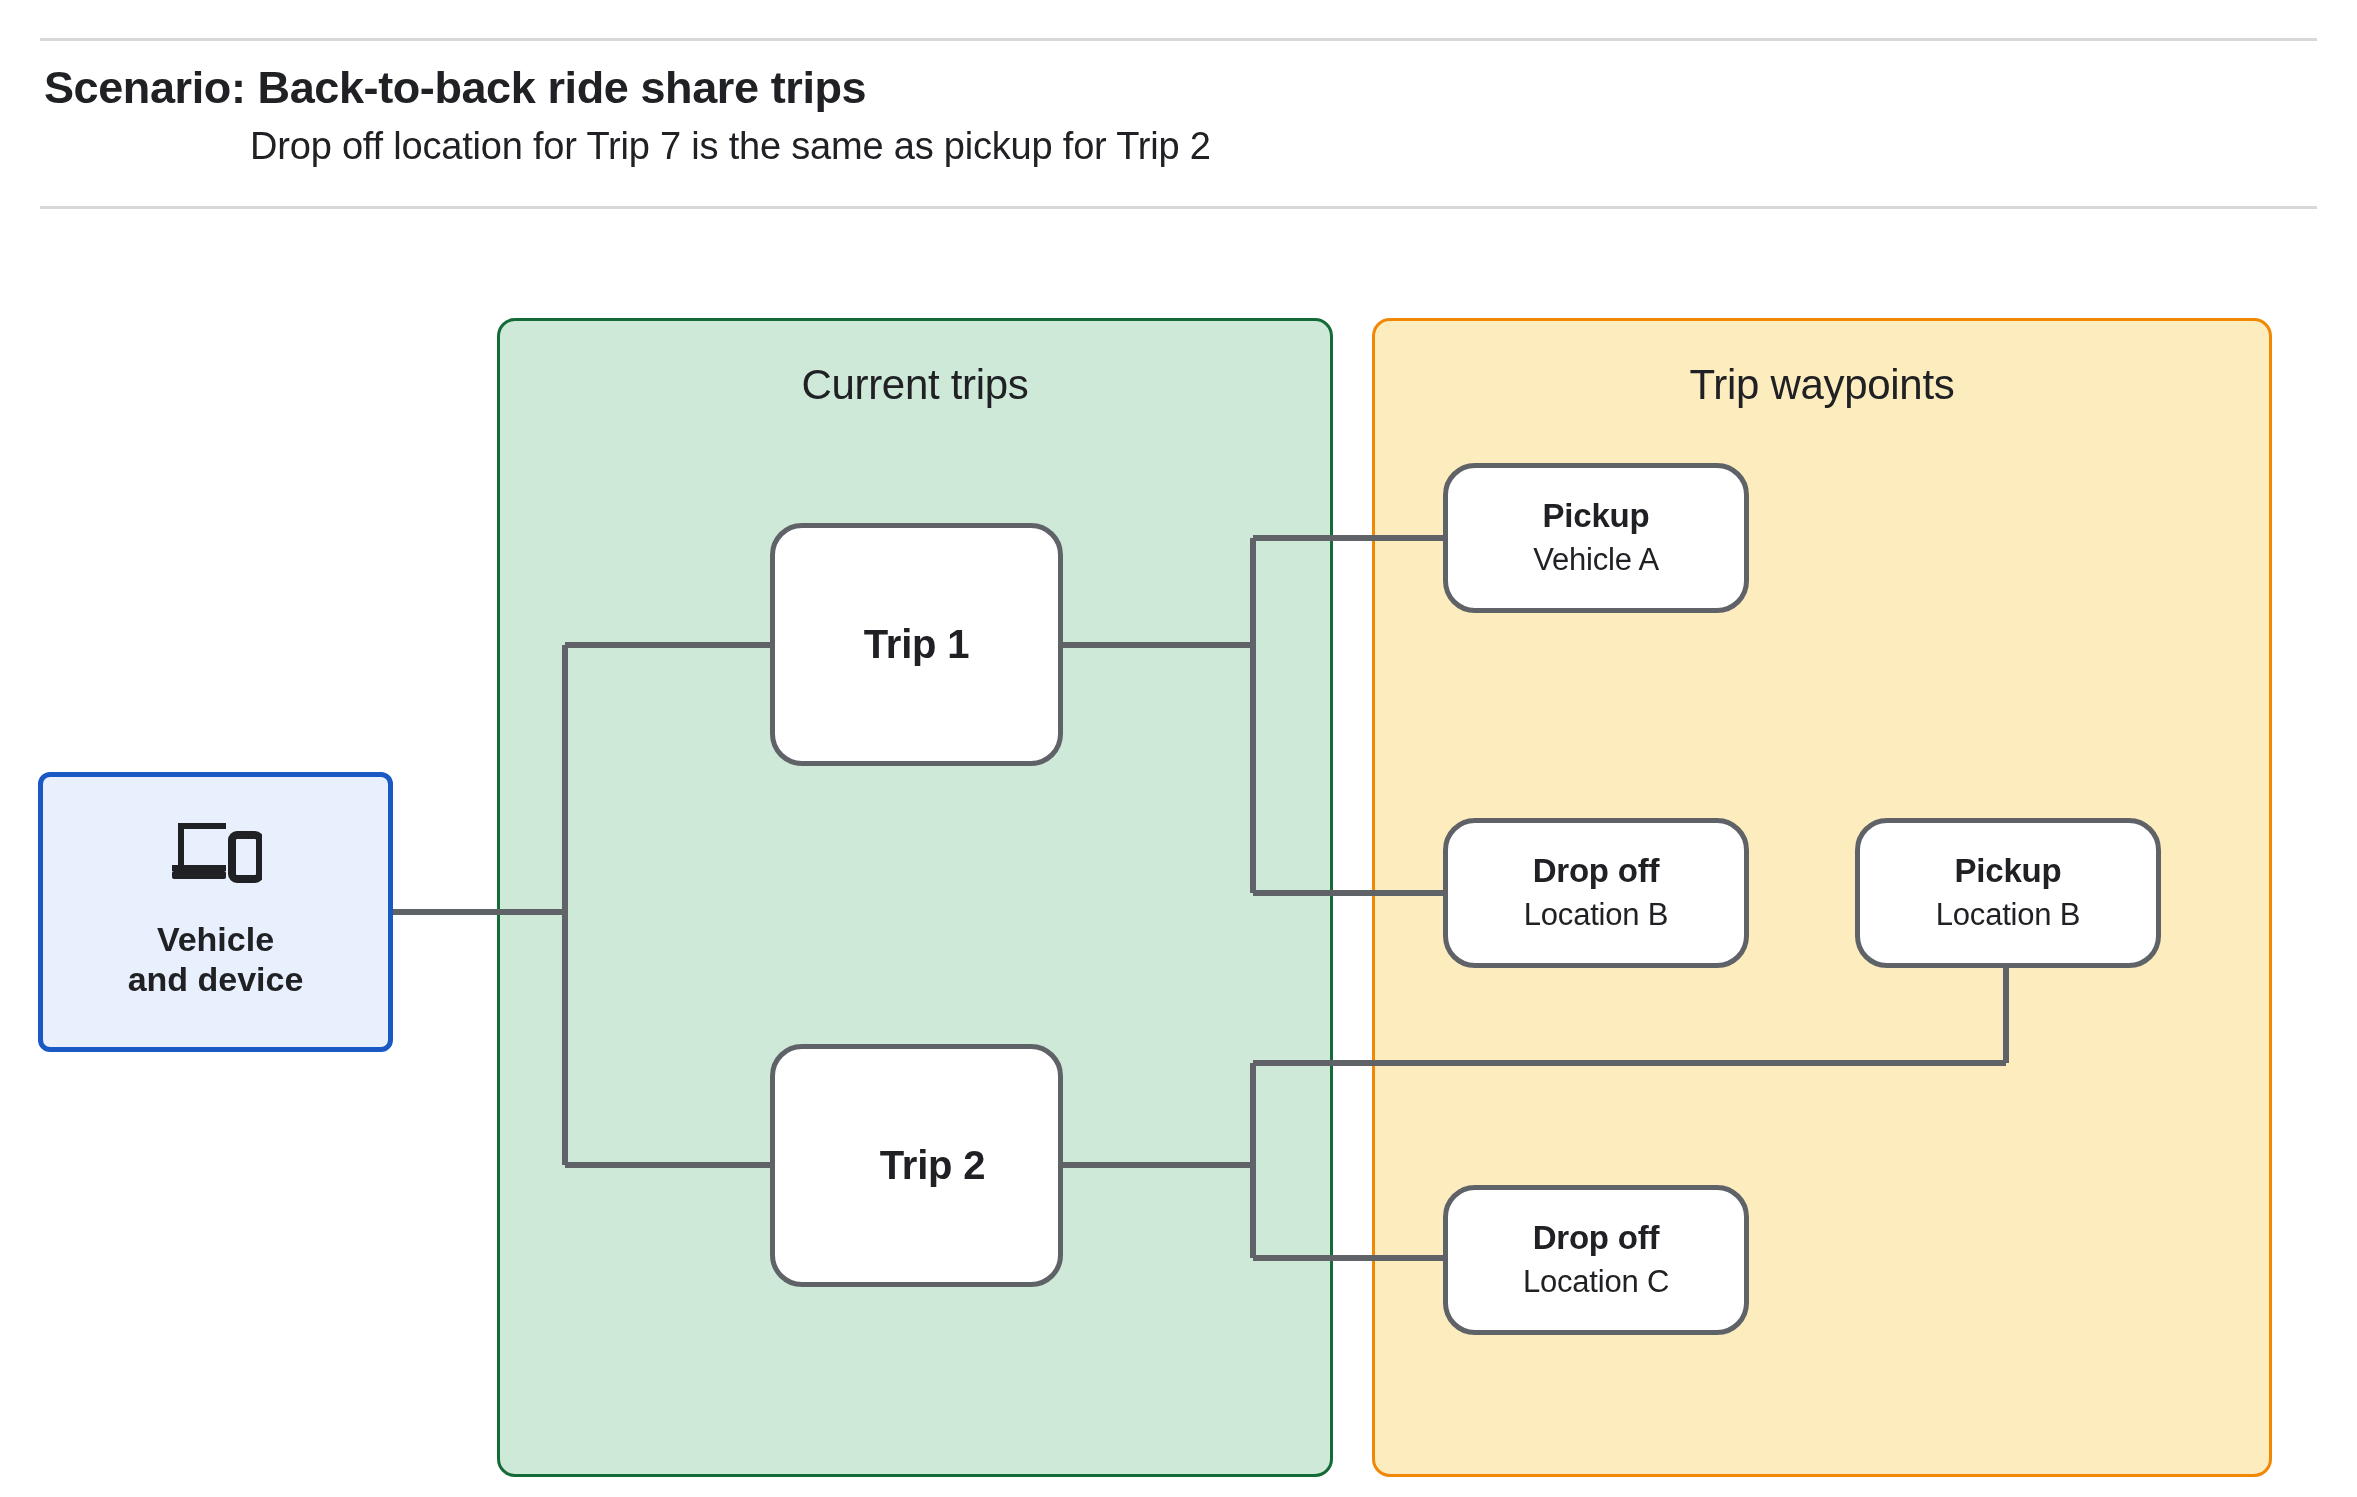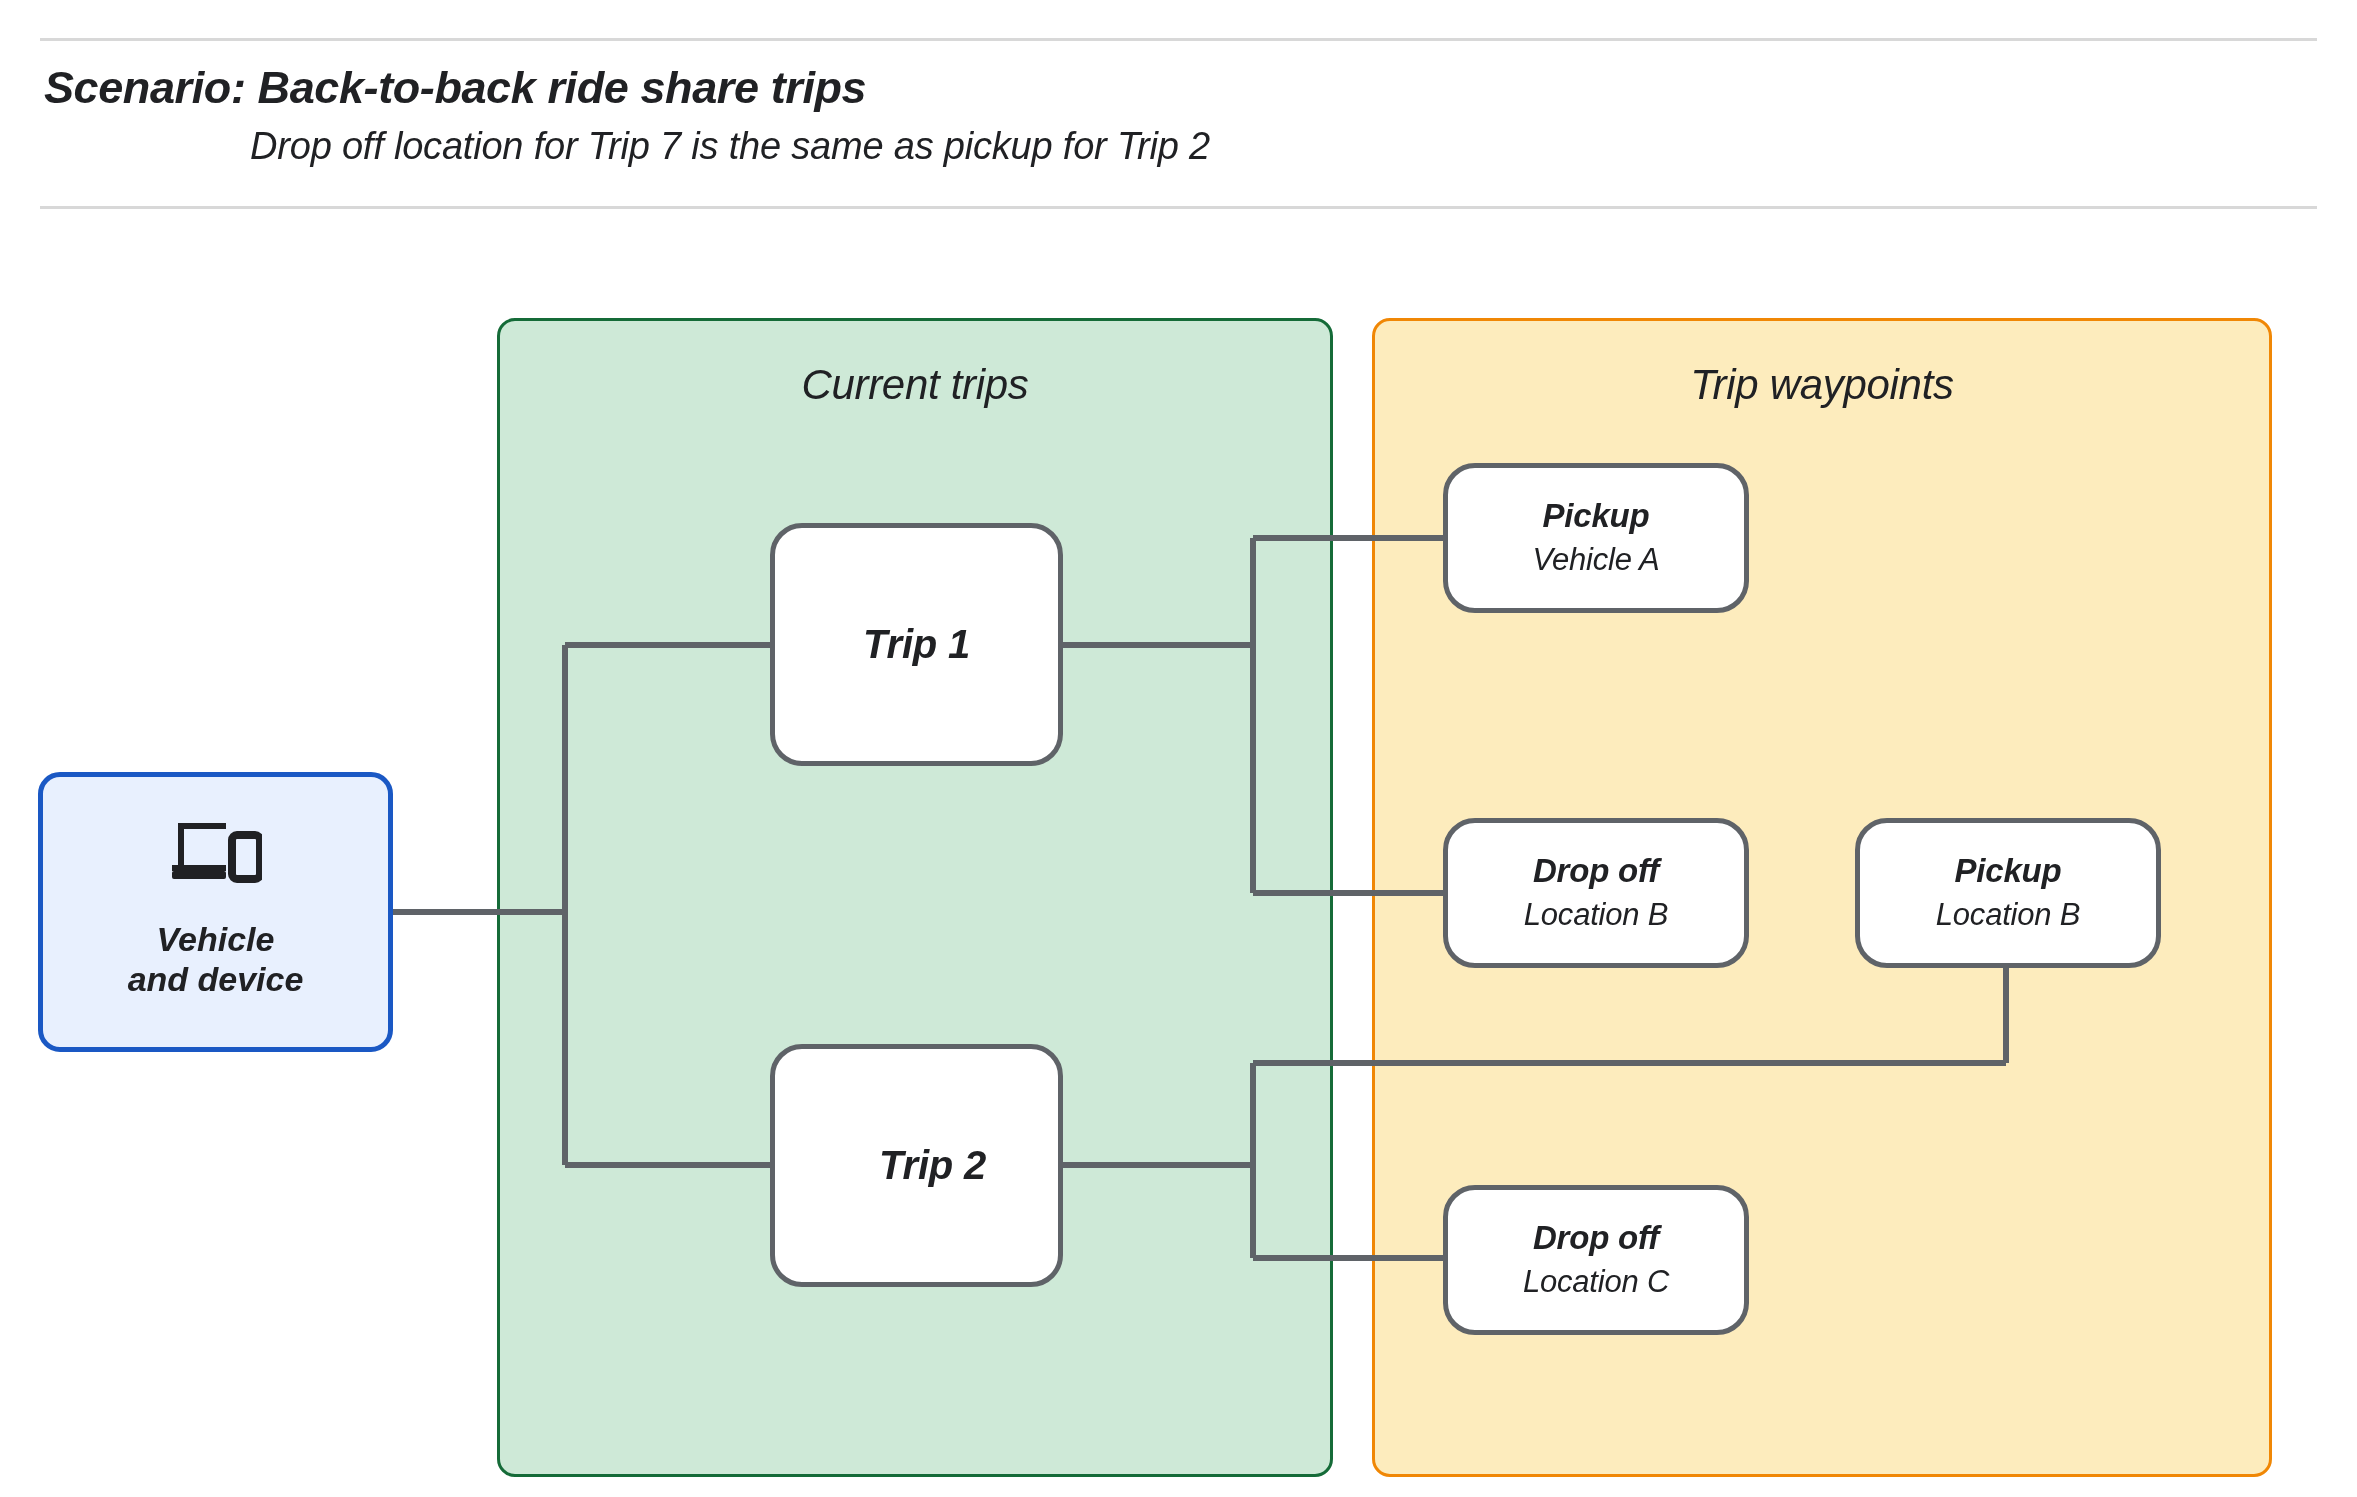--- a/index.html
+++ b/index.html
@@ -10,21 +10,20 @@
   body {
     font-family: "Liberation Sans", sans-serif;
     color: #202124;
   }
   #page {
     position: relative;
     width: 2357px;
     height: 1497px;
     background: #ffffff;
     overflow: hidden;
-    font-style: italic;
   }
 
   
   .rule {
     position: absolute;
     left: 40px;
     width: 2277px;
     height: 3px;
     background: #d8d8d8;
   }
@@ -106,21 +105,21 @@
     justify-content: center;
   }
 
   #node-vehicle {
     left: 38px;
     top: 772px;
     width: 355px;
     height: 280px;
     background: #e8f0fe;
     border: 5px solid #1a58c4;
-    border-radius: 22px;
+    border-radius: 12px;
     gap: 0;
   }
   #vehicle-icon {
     margin-top: -6px;
     margin-bottom: 34px;
     line-height: 0;
   }
   #vehicle-label {
     font-size: 34px;
     font-weight: bold;

